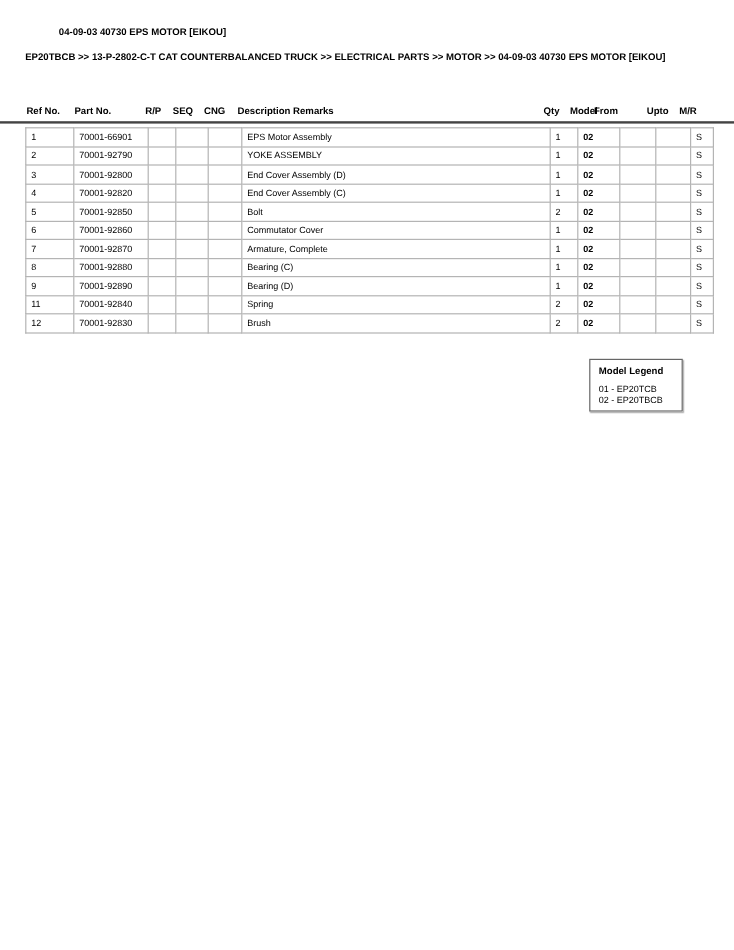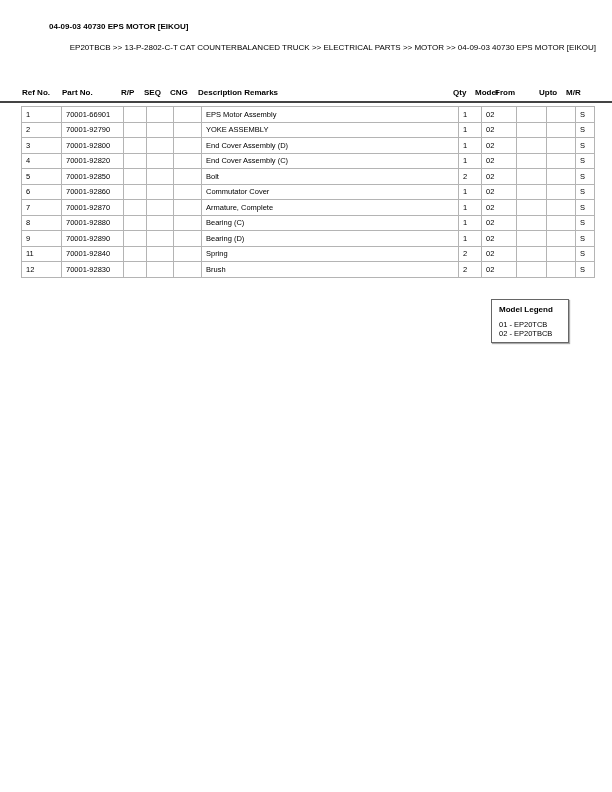--- a/index.html
+++ b/index.html
@@ -1,35 +1,35 @@
 <!DOCTYPE html>
 <html><head>
 <meta charset="utf-8">
 <style>
   html, body { margin: 0; padding: 0; background: #ffffff; }
   body { width: 612px; height: 792px; position: relative; overflow: hidden;
          font-family: "Liberation Sans", sans-serif; color: #000; }
   .title { position: absolute; left: 21px; top: 22px; font-size: 8px; font-weight: bold; padding-left: 28px; }
   .breadcrumb { position: absolute; left: 21px; top: 43px; width: 575px; font-size: 8px;
-                font-weight: normal; line-height: 9.5px; text-align: right; }
+                font-weight: bold; line-height: 9.5px; }
   .hdr { position: absolute; top: 88px; font-size: 8px; font-weight: bold; }
   .rule { position: absolute; left: 0; top: 101px; width: 612px; height: 0;
           border-top: 2px solid #444; }
   table.parts { position: absolute; left: 21px; top: 106px; border-collapse: collapse;
                 font-size: 7.5px; }
   table.parts td { border: 1px solid #b4b4b4; height: 14.5px; padding: 0 0 0 4px;
                    vertical-align: middle; white-space: nowrap; }
   table.parts td.ref { width: 35px; }
   table.parts td.part { width: 57px; }
   table.parts td.rp { width: 18px; }
   table.parts td.seq { width: 22px; }
   table.parts td.cng { width: 23px; }
   table.parts td.desc { width: 252px; }
   table.parts td.qty { width: 18px; }
-  table.parts td.model { width: 30px; }
+  table.parts td.model { width: 30px; font-weight: bold; }
   table.parts td.from { width: 25px; }
   table.parts td.upto { width: 24px; }
   table.parts td.mr { width: 14px; }
   .legend { position: absolute; left: 491px; top: 299px; width: 76px; height: 42px;
             border: 1px solid #666; box-shadow: 1px 1px 1px #aaa; font-size: 7.5px; }
   .legend .lt { position: absolute; left: 7px; top: 5px; font-weight: bold; font-size: 8px; }
   .legend .li0 { position: absolute; left: 7px; top: 20px; }
   .legend .li1 { position: absolute; left: 7px; top: 29px; }
 </style>
 </head>

